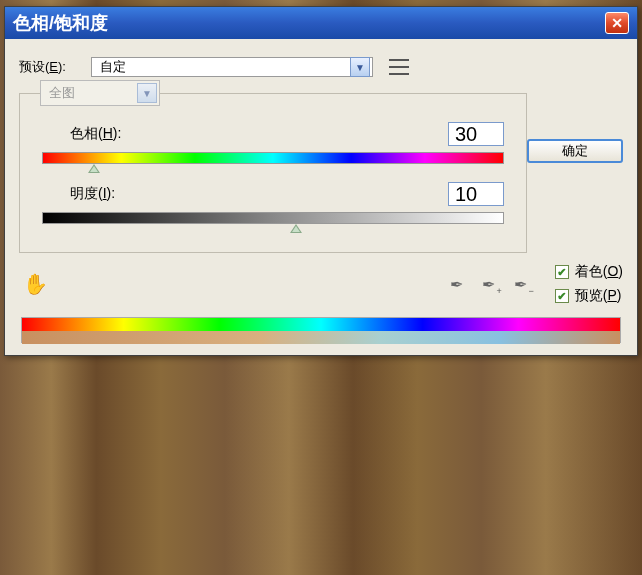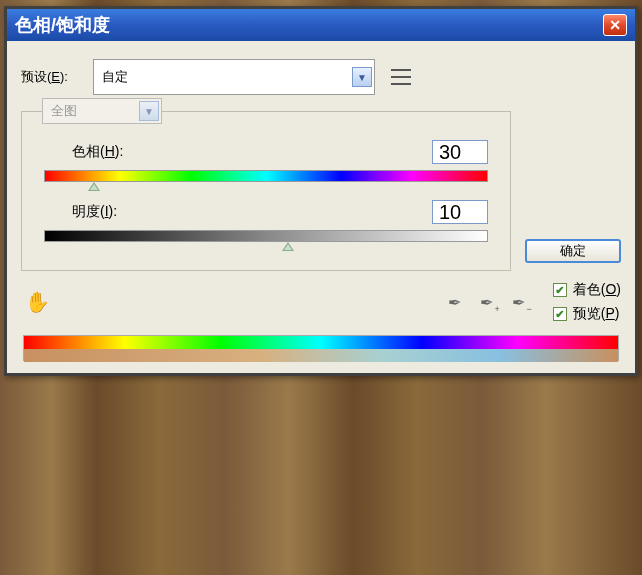--- a/index.html
+++ b/index.html
@@ -1,30 +1,30 @@
 <!DOCTYPE html>
 <html><head>
 <meta charset="utf-8">
 <style>
 *{box-sizing:border-box;margin:0;padding:0}
 body{background:linear-gradient(90deg,#7a5a3a 0%,#9a7a4a 8%,#6a4a2a 15%,#8a6a3a 25%,#7a5a3a 35%,#9a7a4a 45%,#6a4a2a 55%,#8a6a3a 65%,#7a5a3a 75%,#9a7a4a 85%,#6a4a2a 100%);font-family:"Microsoft YaHei",Tahoma,sans-serif;font-size:13px;color:#000;width:642px;height:575px;padding:6px 4px}
-.window{background:#d6d0c2;border:3px solid #404040;box-shadow:2px 2px 6px rgba(0,0,0,.4)}
+.window{background:#d6d0c2;border:1px solid #404040;box-shadow:2px 2px 6px rgba(0,0,0,.4)}
 .titlebar{background:linear-gradient(180deg,#3a7de0 0%,#2a5ac0 50%,#1a4aa8 100%);color:#fff;font-size:18px;font-weight:bold;padding:4px 8px;display:flex;justify-content:space-between;align-items:center;height:32px}
 .close-btn{width:24px;height:22px;background:linear-gradient(180deg,#ff8a6a 0%,#e04a2a 50%,#c03010 100%);border:1px solid #fff;border-radius:3px;display:flex;align-items:center;justify-content:center;color:#fff;font-weight:bold;font-size:14px;cursor:pointer}
 .body{padding:18px 14px 10px 14px;background:#edeae0}
 .preset-row{display:flex;align-items:center;gap:10px;margin-bottom:16px}
 .preset-row label{min-width:62px}
-.preset-select{flex:0 0 282px;height:36px;border:1px solid #9a9a9a;background:#fff;display:flex;align-items:center;justify-content:space-between;padding:0 2px 0 8px}
+.preset-select{flex:0 0 282px;height:20px;border:1px solid #9a9a9a;background:#fff;display:flex;align-items:center;justify-content:space-between;padding:0 2px 0 8px}
 .dd-btn{width:20px;height:20px;background:linear-gradient(180deg,#e8f0ff,#b8d0f0);border:1px solid #7a9acc;display:flex;align-items:center;justify-content:center;font-size:10px;color:#3a5a9a}
 .menu-icon{width:20px;height:16px;display:inline-flex;flex-direction:column;justify-content:space-between;margin-left:6px}
 .menu-icon span{height:2px;background:#555}
 .btn{width:96px;height:24px;background:linear-gradient(180deg,#fefefe,#e8e4d8);border:1px solid #888;border-radius:3px;display:flex;align-items:center;justify-content:center;cursor:pointer;margin-bottom:8px}
 .btn.default{border:2px solid #4a8ad8}
 .right-col{display:flex;flex-direction:row;align-items:flex-end}
-.top-area{display:flex;gap:14px;align-items:flex-end}
+.top-area{display:flex;align-items:center}
 .top-left{flex:1}
 .fieldset{border:1px solid #c0bcb0;background:#edeae0;padding:16px 18px 10px 18px;position:relative;margin-top:2px}
 .range-select{position:absolute;top:-14px;left:20px;width:120px;height:26px;border:1px solid #bbb;background:#f2f0e8;display:flex;align-items:center;justify-content:space-between;padding:0 2px 0 8px;color:#999}
 .slider-group{margin:12px 0 18px 0}
 .slider-row{display:flex;align-items:center;justify-content:space-between;padding:0 4px 6px 32px}
 .slider-row label{font-size:14px}
 .num-input{width:56px;height:24px;border:1px solid #7a9acc;background:#fff;padding:0 6px;text-align:left;font-size:20px;display:flex;align-items:center}
 .track{height:12px;margin:0 4px;position:relative;border:1px solid #999}
 .track.hue{background:linear-gradient(90deg,#ff0000 0%,#ffff00 17%,#00ff00 33%,#00ffff 50%,#0000ff 67%,#ff00ff 83%,#ff0000 100%)}
 .track.sat{background:linear-gradient(90deg,#3a3030,#a05850,#d07060,#ff4040)}

